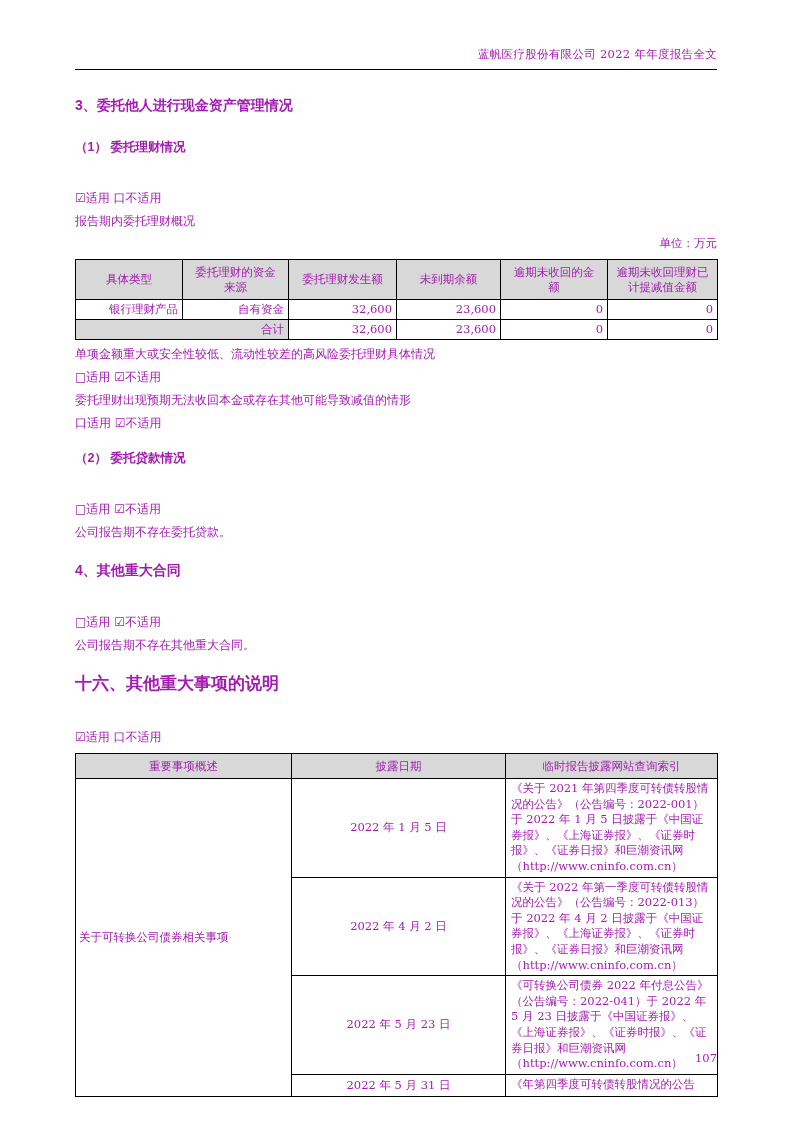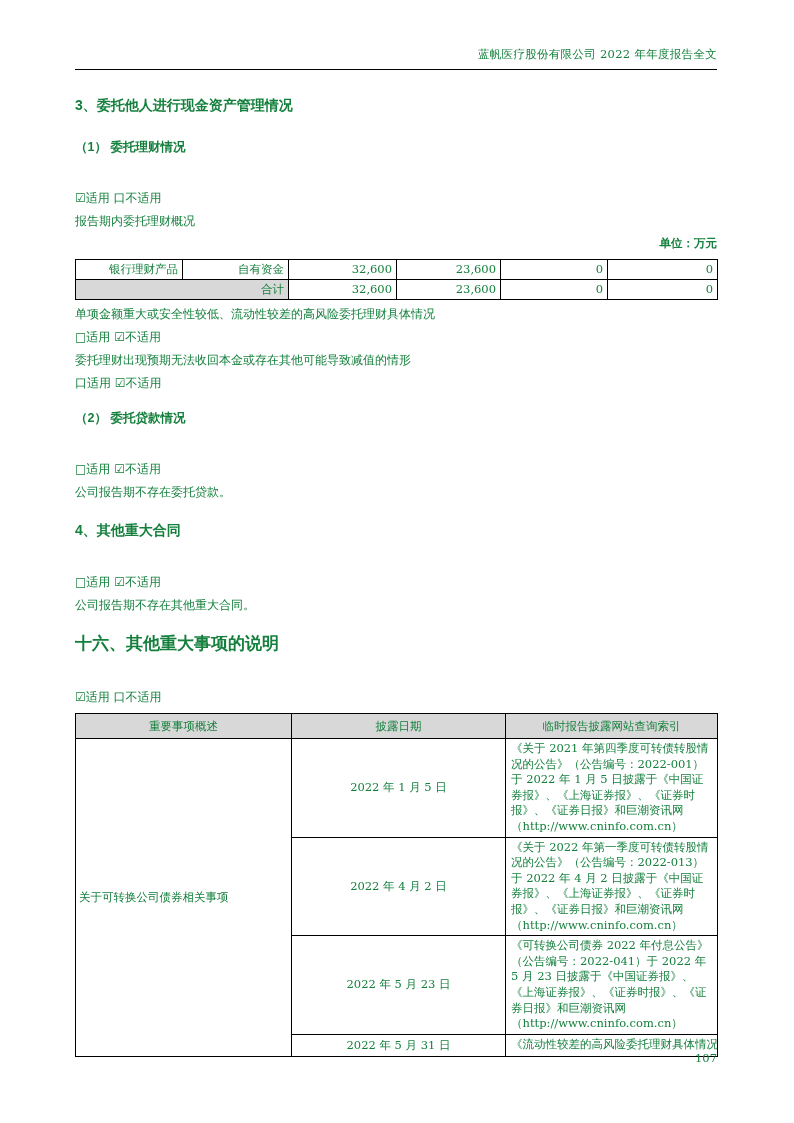--- a/index.html
+++ b/index.html
@@ -1,34 +1,34 @@
 <!DOCTYPE html>
 <html><head>
 <meta charset="utf-8">
 <style>
   html,body{margin:0;padding:0;background:#888;}
   .page{
     width:794px;height:1123px;margin:0 auto;background:#fff;
     box-sizing:border-box;padding:46px 77px 0 75px;
     font-family:"DejaVu Serif","Liberation Serif",serif;
-    color:#15803d;overflow:hidden;position:relative;
+    color:#a21caf;overflow:hidden;position:relative;
   }
   .doc-header{
     text-align:right;font-size:11.5px;line-height:16px;
     padding-bottom:7px;border-bottom:1px solid #000;letter-spacing:.3px;
   }
   .h-sec{font-size:14px;font-weight:700;line-height:19px;margin:26px 0 0;
     font-family:"Liberation Sans","DejaVu Sans",sans-serif;}
   .h-sub{font-size:12.5px;font-weight:700;line-height:17px;margin:24px 0 0;
     font-family:"Liberation Sans","DejaVu Sans",sans-serif;}
   .h-big{font-size:17px;font-weight:700;line-height:22px;margin:21px 0 0;
     font-family:"Liberation Sans","DejaVu Sans",sans-serif;}
   .para{font-size:12px;line-height:14px;margin:9px 0 0;}
   .para.gap{margin-top:35px;}
-  .unit-line{font-size:11.5px;text-align:right;margin:9px 0 0;line-height:13px;font-weight:bold;}
+  .unit-line{font-size:11.5px;text-align:right;margin:9px 0 0;line-height:13px;}
   table{border-collapse:collapse;width:642px;table-layout:fixed;margin-top:9px;}
   th,td{border:1px solid #000;font-size:11.5px;line-height:15px;
         padding:1px 4px;vertical-align:middle;box-sizing:border-box;}
   th{background:#d8d8d8;font-weight:400;text-align:center;padding:2px 8px;}
   .t1-head{height:40px;}
   .t1-row{height:20px;}
   td.tl{text-align:right;}
   td.num{text-align:right;}
   td.ctr{text-align:center;}
   td.total-cell{background:#d8d8d8;}
@@ -56,20 +56,28 @@
   <table>
     <colgroup>
       <col style="width:107px">
         <col style="width:106px">
         <col style="width:108px">
       <col style="width:104px">
         <col style="width:107px">
         <col style="width:110px">
     </colgroup>
     <tbody>
+      <tr class="t1-head">
+        <th>具体类型</th>
+        <th>委托理财的资金来源</th>
+        <th>委托理财发生额</th>
+        <th>未到期余额</th>
+        <th>逾期未收回的金额</th>
+        <th>逾期未收回理财已计提减值金额</th>
+      </tr>
       <tr class="t1-row">
         <td class="tl">银行理财产品</td>
         <td class="tl">自有资金</td>
         <td class="num">32,600</td>
         <td class="num">23,600</td>
         <td class="num">0</td>
         <td class="num">0</td>
       </tr>
       <tr class="t1-row">
         <td class="tl total-cell" colspan="2">合计</td>
@@ -117,19 +125,19 @@
       <tr class="r2">
         <td class="ctr">2022 年 4 月 2 日</td>
         <td class="idx">《关于 2022 年第一季度可转债转股情况的公告》（公告编号：2022-013）于 2022 年 4 月 2 日披露于《中国证券报》、《上海证券报》、《证券时报》、《证券日报》和巨潮资讯网（http://www.cninfo.com.cn）</td>
       </tr>
       <tr class="r3">
         <td class="ctr">2022 年 5 月 23 日</td>
         <td class="idx">《可转换公司债券 2022 年付息公告》（公告编号：2022-041）于 2022 年 5 月 23 日披露于《中国证券报》、《上海证券报》、《证券时报》、《证券日报》和巨潮资讯网（http://www.cninfo.com.cn）</td>
       </tr>
       <tr class="r4">
         <td class="ctr">2022 年 5 月 31 日</td>
-        <td class="idx oneline">《流动性较差的高风险委托理财具体情况</td>
+        <td class="idx oneline">《年第四季度可转债转股情况的公告</td>
       </tr>
     </tbody>
   </table>
 
   <div class="page-number">107</div>
 </div>
 
 </body></html>

